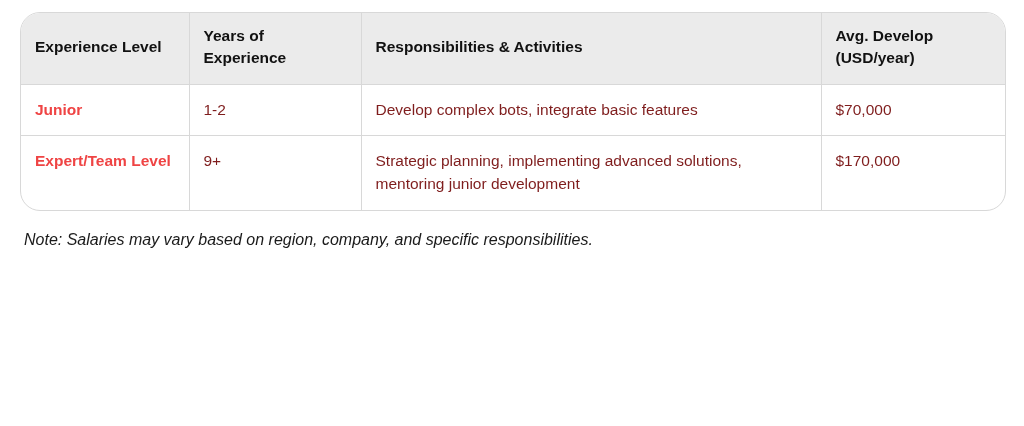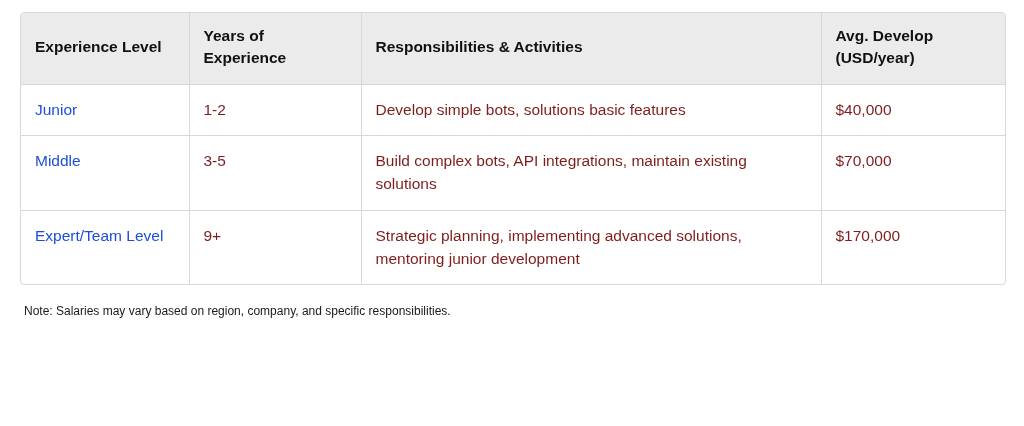--- a/index.html
+++ b/index.html
@@ -15,21 +15,21 @@
     width: 1024px;
     height: 426px;
     box-sizing: border-box;
     padding: 12px 20px 0 20px;
     background: #ffffff;
     position: relative;
   }
   .table-wrap {
     width: 984px;
     border: 1px solid #d8d8d8;
-    border-radius: 4px;
+    border-radius: 20px;
     overflow: hidden;
     background: #ffffff;
   }
   table {
     border-collapse: collapse;
     width: 100%;
     table-layout: fixed;
   }
   thead th {
     background: #ebebeb;
@@ -48,29 +48,30 @@
     font-size: 15.5px;
     color: #7f1d1d;
     padding: 13px 14px 14px 14px;
     line-height: 1.5;
     vertical-align: top;
     border-right: 1px solid #d8d8d8;
     border-bottom: 1px solid #d8d8d8;
   }
   tbody td:last-child { border-right: none; }
   tbody tr:last-child td { border-bottom: none; }
-  tbody td.level { font-weight: normal; color: #1d4ed8; }
+  tbody td.level { font-weight: bold; color: #ef4444; }
   .col-level { width: 168px; }
   .col-years { width: 172px; }
   .col-resp  { width: 460px; }
   .col-sal   { width: 184px; }
   .note {
     margin-top: 18px;
     padding-left: 4px;
-    font-size: 12px;
+    font-size: 16px;
+    font-style: italic;
     color: #1a1a1a;
     line-height: 1.4;
   }
 </style>
 </head>
 <body>
 
 <div class="page">
 
   <div class="table-wrap">
@@ -86,27 +87,21 @@
           <th>Experience Level</th>
           <th>Years of Experience</th>
           <th>Responsibilities &amp; Activities</th>
           <th>Avg. Develop (USD/year)</th>
         </tr>
       </thead>
       <tbody>
         <tr>
           <td class="level">Junior</td>
           <td>1-2</td>
-          <td>Develop simple bots, solutions basic features</td>
-          <td>$40,000</td>
-        </tr>
-        <tr>
-          <td class="level">Middle</td>
-          <td>3-5</td>
-          <td>Build complex bots, API integrations, maintain existing solutions</td>
+          <td>Develop complex bots, integrate basic features</td>
           <td>$70,000</td>
         </tr>
         <tr>
           <td class="level">Expert/Team Level</td>
           <td>9+</td>
           <td>Strategic planning, implementing advanced solutions, mentoring junior development</td>
           <td>$170,000</td>
         </tr>
       </tbody>
     </table>

